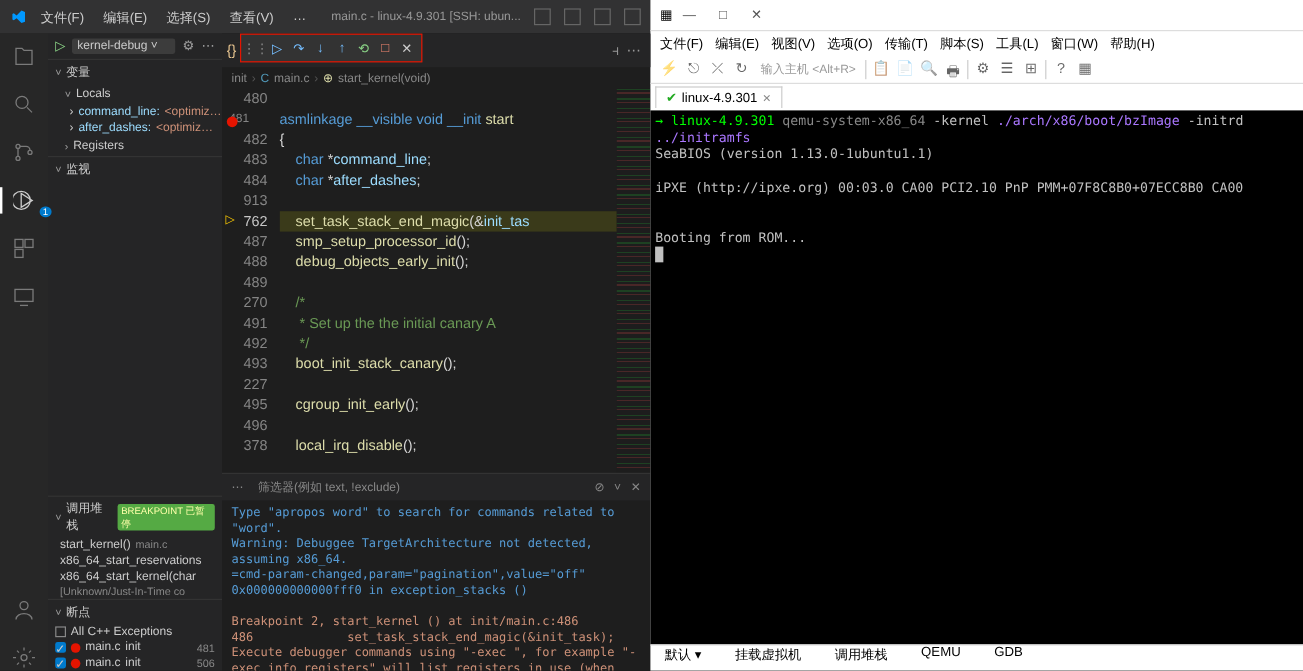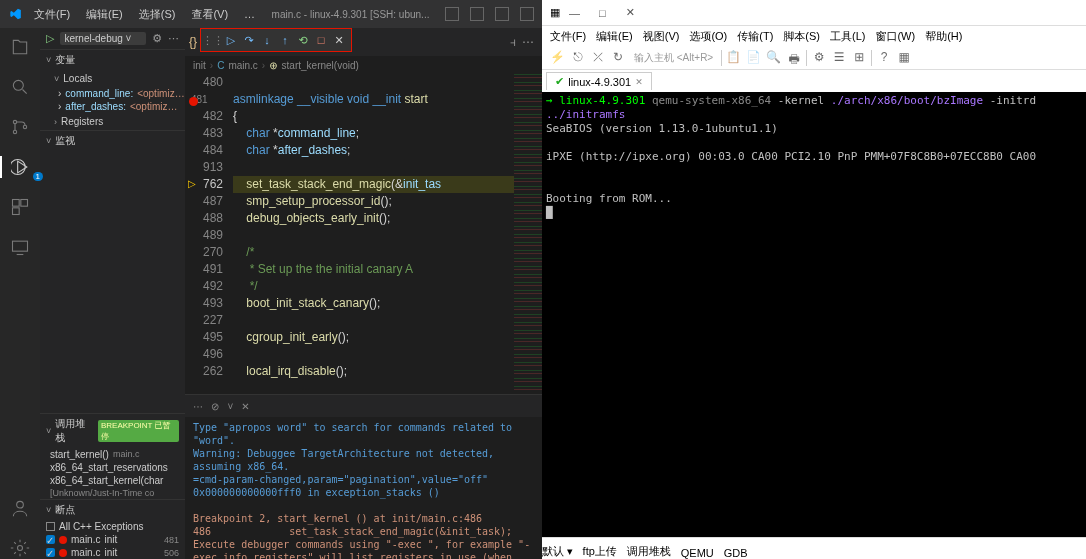--- a/index.html
+++ b/index.html
@@ -1,20 +1,20 @@
 <!DOCTYPE html>
 <html><head>
 <meta charset="utf-8">
 <style>
 *{margin:0;padding:0;box-sizing:border-box}
 body{font-family:"Segoe UI",Arial,sans-serif;font-size:11px;overflow:hidden;width:1086px;height:559px;background:#1e1e1e;display:flex}
 .vscode{width:542px;height:559px;display:flex;flex-direction:column;background:#1e1e1e;color:#ccc}
 .titlebar{height:28px;background:#323233;display:flex;align-items:center;gap:8px;padding:0 8px;font-size:11px}
 .titlebar .menu{color:#ccc;padding:2px 4px;cursor:pointer}
-.titlebar .title{flex:1;text-align:center;color:#999;font-size:10px}
+.titlebar .title{flex:1;text-align:right;color:#999;font-size:10px}
 .titlebar .winbtn{width:14px;height:14px;border:1px solid #666;margin-left:3px}
 .main{flex:1;display:flex;min-height:0}
 .activitybar{width:40px;background:#272727;display:flex;flex-direction:column;align-items:center;padding-top:8px;gap:18px}
 .activitybar .ico{width:22px;height:22px;opacity:.5;display:flex;align-items:center;justify-content:center}
 .activitybar .ico.active{opacity:1;border-left:2px solid #fff;width:40px;padding-left:0}
 .activitybar svg{width:20px;height:20px;fill:none;stroke:#ccc;stroke-width:1.3}
 .badge{position:relative}
 .badge::after{content:"1";position:absolute;right:-3px;bottom:-3px;background:#007acc;color:#fff;font-size:8px;border-radius:7px;padding:0 3px}
 .sidebar{width:145px;background:#252526;display:flex;flex-direction:column;font-size:11px;overflow:hidden}
 .debugselect{display:flex;align-items:center;gap:6px;padding:4px 6px}
@@ -76,21 +76,21 @@
 .scrt-tb .sep{width:1px;height:16px;background:#ccc}
 .scrt-tb .host{flex:0 0 auto;color:#999;font-size:10px;padding:0 4px;min-width:80px}
 .scrt-tab{height:22px;display:flex;align-items:center;padding:0 4px;font-size:11px}
 .scrt-tab .tab{padding:2px 8px;border:1px solid #ccc;border-bottom:none;background:#fff;display:flex;align-items:center;gap:4px}
 .scrt-tab .chk{color:#2a2}
 .scrt-tab .x{color:#888;font-size:9px}
 .term{flex:1;background:#000;color:#c0c0c0;font-family:Consolas,monospace;font-size:11px;padding:2px 4px;line-height:14px;white-space:pre-wrap;overflow:hidden}
 .term .g{color:#0f0}
 .term .y{color:#888}
 .term .p{color:#a7f}
-.scrt-stat{height:22px;border-top:1px solid #ddd;display:flex;align-items:flex-end;gap:10px;padding:0 0;font-size:11px}
+.scrt-stat{height:22px;border-top:1px solid #ddd;display:flex;align-items:flex-start;gap:28px;padding:0 12px;font-size:11px}
 .scrt-stat .d{width:9px;height:9px;border-radius:50%;background:#6c6}
 .scrt-cmd{height:22px;border-top:1px solid #ddd;padding:2px 8px;font-size:11px;color:#999}
 .scrt-foot{height:18px;display:flex;align-items:center;justify-content:flex-end;padding:0 8px;font-size:9px;color:#aaa}
 </style>
 </head>
 <body>
 
 <div class="vscode">
  <div class="titlebar">
   <svg width="14" height="14" viewBox="0 0 24 24">
@@ -283,28 +283,29 @@
             <div class="ln">487</div>
             <div class="ln">488</div>
             <div class="ln">489</div>
             <div class="ln">270</div>
             <div class="ln">491</div>
             <div class="ln">492</div>
             <div class="ln">493</div>
             <div class="ln">227</div>
             <div class="ln">495</div>
             <div class="ln">496</div>
-            <div class="ln">262</div>
+            <div class="ln">378</div>
           </div>
     <div class="codelines" id="codelines"><div class="l"> </div><div class="l"><span class="ty">asmlinkage</span> <span class="ty">__visible</span> <span class="ty">void</span> <span class="ty">__init</span> <span class="fn">start</span></div><div class="l">{</div><div class="l">    <span class="ty">char</span> *<span class="va">command_line</span>;</div><div class="l">    <span class="ty">char</span> *<span class="va">after_dashes</span>;</div><div class="l"> </div><div class="l hl">    <span class="fn">set_task_stack_end_magic</span>(&amp;<span class="va">init_tas</span></div><div class="l">    <span class="fn">smp_setup_processor_id</span>();</div><div class="l">    <span class="fn">debug_objects_early_init</span>();</div><div class="l"> </div><div class="l">    <span class="cm">/*</span></div><div class="l">    <span class="cm"> * Set up the the initial canary A</span></div><div class="l">    <span class="cm"> */</span></div><div class="l">    <span class="fn">boot_init_stack_canary</span>();</div><div class="l"> </div><div class="l">    <span class="fn">cgroup_init_early</span>();</div><div class="l"> </div><div class="l">    <span class="fn">local_irq_disable</span>();</div></div>
     <div class="minimap"></div>
    </div>
    <div class="console">
     <div class="consfilter">
      <span>⋯</span>
+     <span class="inp">筛选器(例如 text, !exclude)</span>
      <span>⊘</span>
      <span>˅</span>
      <span>✕</span>
     </div>
     <div class="consbody" id="consbody">Type "apropos word" to search for commands related to "word".
 Warning: Debuggee TargetArchitecture not detected, assuming x86_64.
 =cmd-param-changed,param="pagination",value="off"
 0x000000000000fff0 in exception_stacks ()
 
 <span class="warn">Breakpoint 2, start_kernel () at init/main.c:486
@@ -362,18 +363,18 @@
  <div class="term" id="term"><span class="g">→ linux-4.9.301</span> <span class="y">qemu-system-x86_64</span> -kernel <span class="p">./arch/x86/boot/bzImage</span> -initrd <span class="p">../initramfs</span>
 SeaBIOS (version 1.13.0-1ubuntu1.1)
 
 iPXE (http://ipxe.org) 00:03.0 CA00 PCI2.10 PnP PMM+07F8C8B0+07ECC8B0 CA00
 
 
 Booting from ROM...
 █</div>
  <div class="scrt-stat">
   <span><span>默认</span> ▾</span>
-  <span><span class="d"></span> <span>ftp上传</span></span>
+  <span><span class="d"></span> <span>挂载虚拟机</span></span>
   <span><span class="d"></span> <span>调用堆栈</span></span>
   <span><span class="d"></span> <span>QEMU</span></span>
   <span><span class="d"></span> <span>GDB</span></span>
  </div>
 </div>
 
 </body></html>

